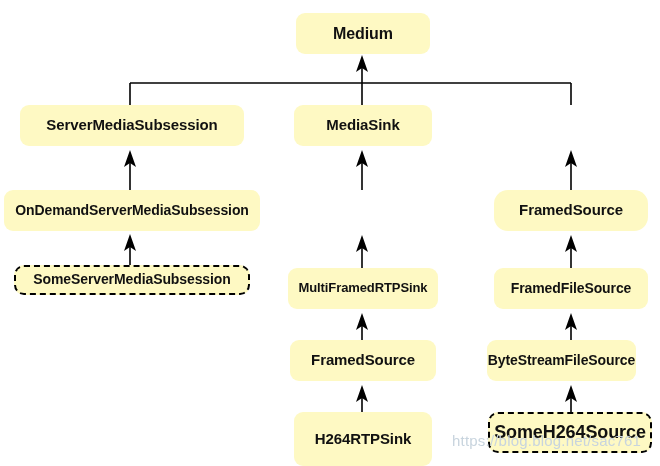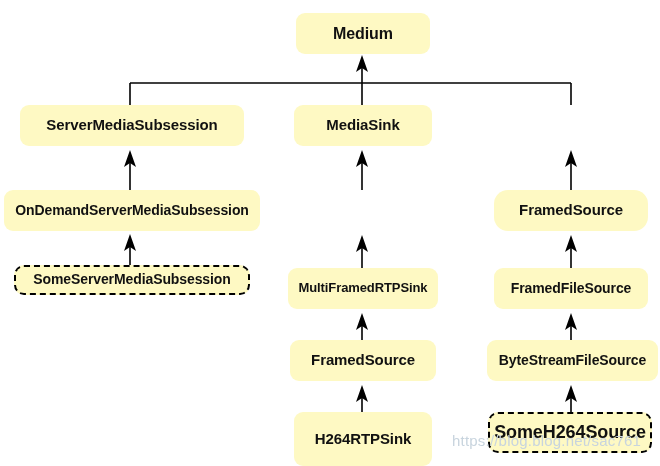--- a/index.html
+++ b/index.html
@@ -135,21 +135,21 @@
   </div>
 
   <div class="node" style="left:494px;top:268px;width:154px;height:41px;font-size:14px;justify-content:center;">
     <span class="label">FramedFileSource</span>
   </div>
 
   <div class="node" style="left:290px;top:340px;width:146px;height:41px;font-size:15px;">
     <span class="label">FramedSource</span>
   </div>
 
-  <div class="node" style="left:487px;top:340px;width:171px;height:41px;font-size:14px;">
+  <div class="node" style="left:487px;top:340px;width:149px;height:41px;font-size:14px;">
     <span class="label">ByteStreamFileSource</span>
   </div>
 
   <div class="node" style="left:294px;top:412px;width:138px;height:54px;font-size:15px;">
     <span class="label">H264RTPSink</span>
   </div>
 
   <div class="node dashed" style="left:488px;top:412px;width:164px;height:41px;font-size:18px;">
     <span class="label">SomeH264Source</span>
   </div>

